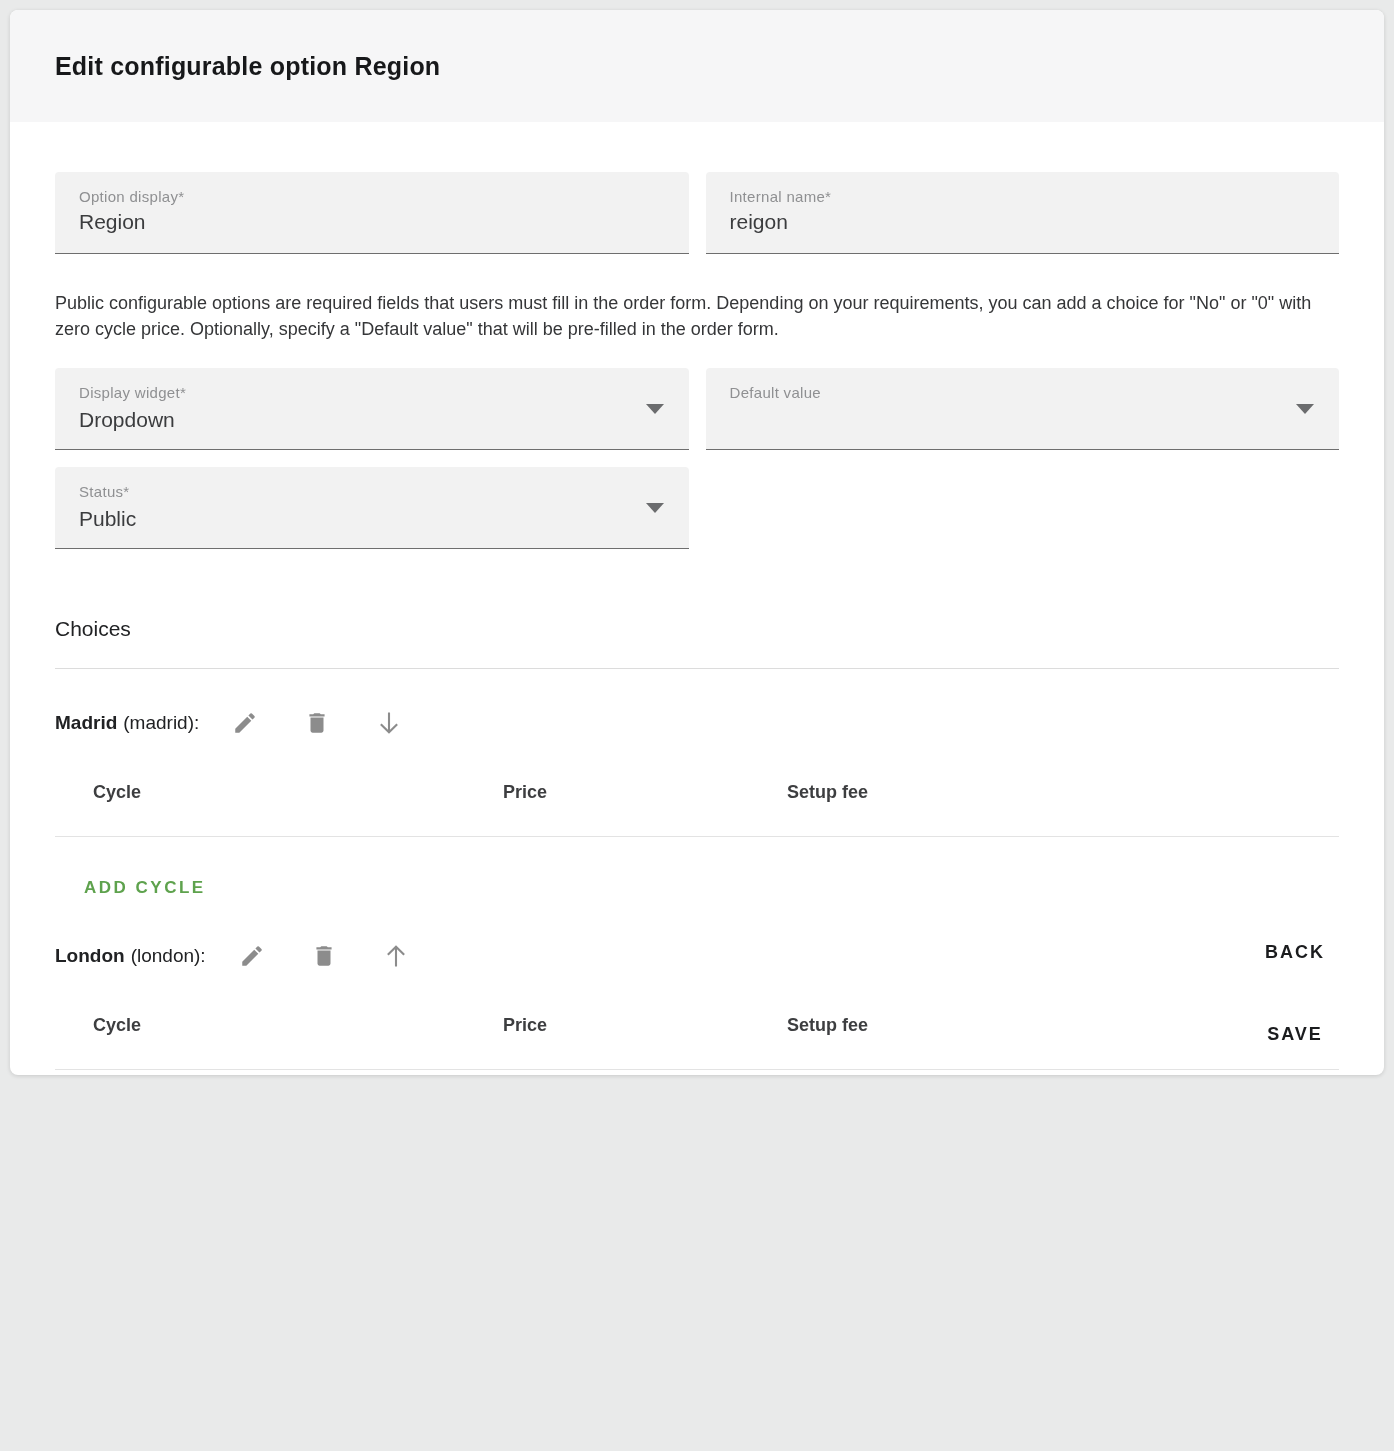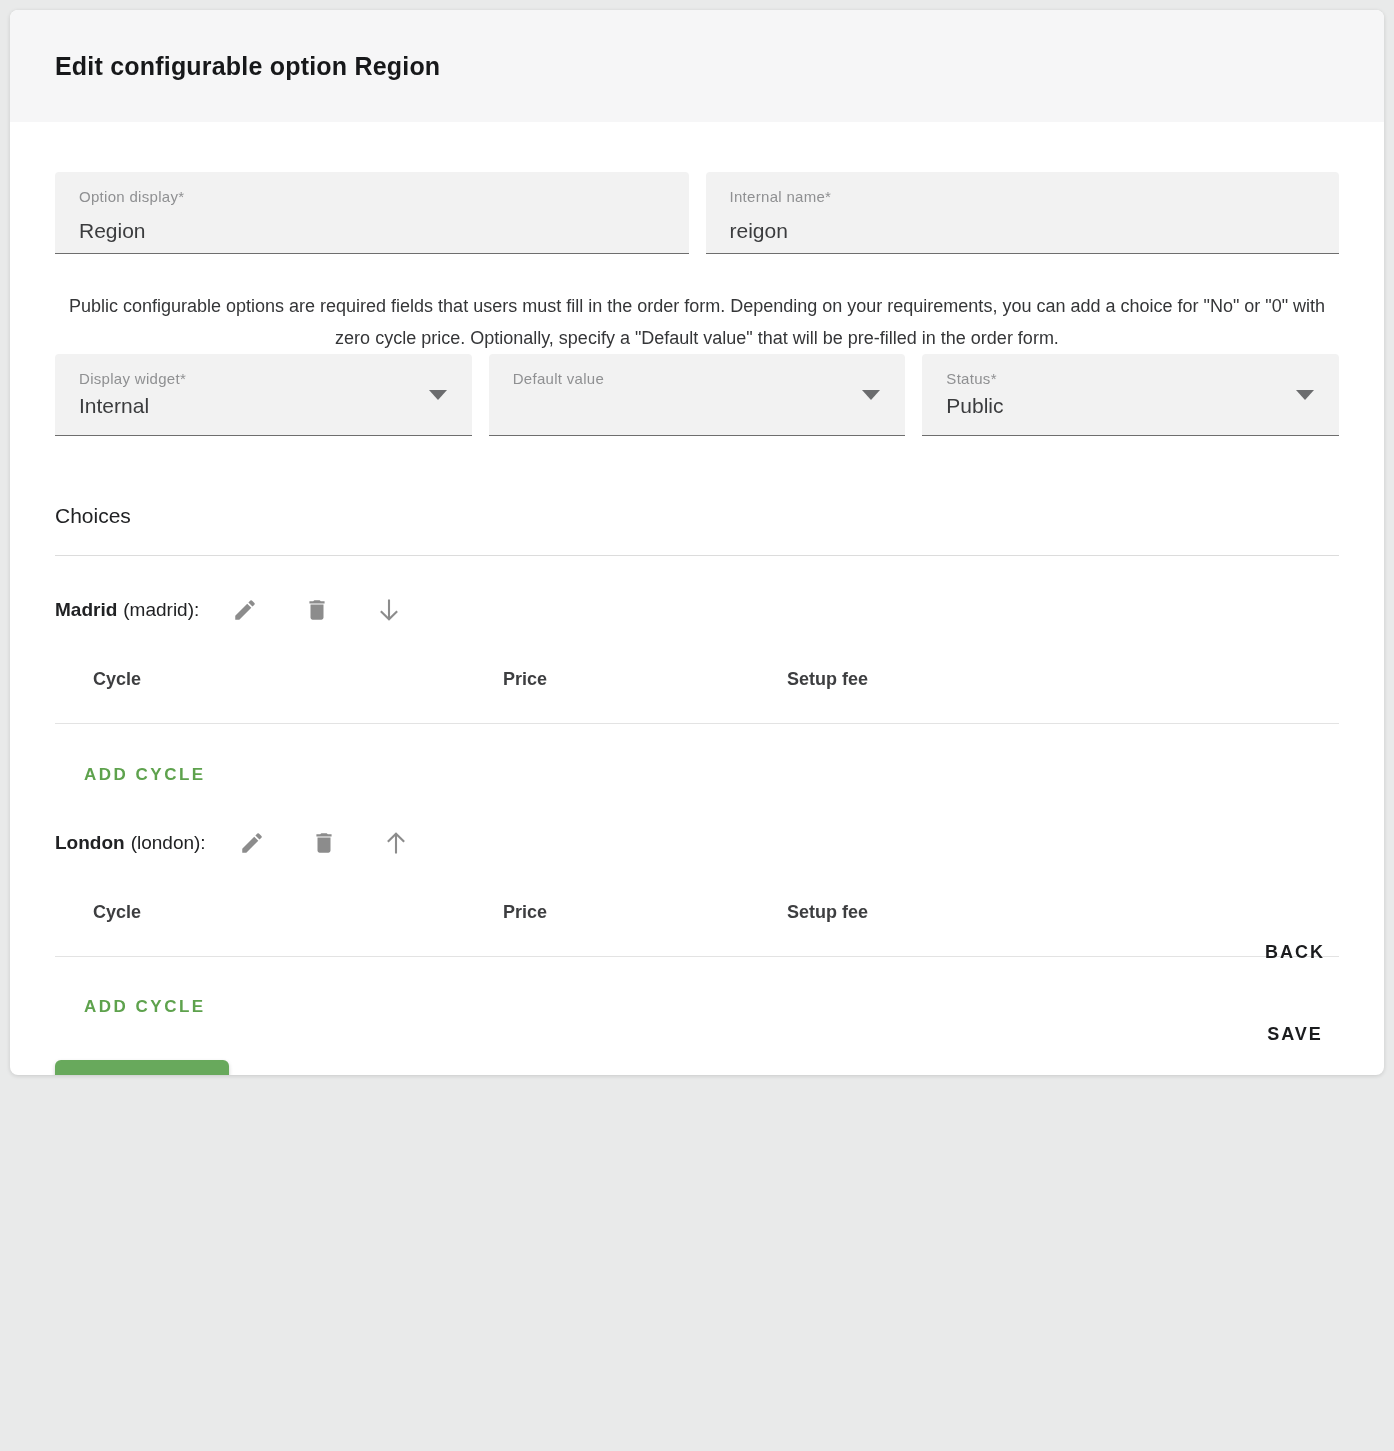--- a/index.html
+++ b/index.html
@@ -55,21 +55,21 @@
   }
   .field input {
     display: block;
     width: 100%;
     background: transparent;
     border: none;
     outline: none;
     font-family: inherit;
     font-size: 21px;
     color: #3b3c3e;
-    margin-top: 14px;
+    margin-top: 5px;
     padding: 0;
   }
   .textarea-field {
     position: relative;
     height: 117px;
     background: #f2f2f2;
     border-bottom: 1px solid #6e6e6e;
     border-radius: 4px 4px 0 0;
     margin-bottom: 44px;
   }
@@ -87,29 +87,29 @@
   .textarea-field textarea::placeholder,
   .field input::placeholder { color: #9b9c9e; opacity: 1; }
   .resize-handle {
     position: absolute;
     right: 7px; bottom: 7px;
     cursor: nwse-resize;
   }
 
   .info-text {
     font-size: 18px;
-    line-height: 32px;
+    line-height: 26px;
     color: #353638;
-    text-align: center;
+    margin-bottom: 26px;
   }
 
   
   .row-3 {
     display: grid;
-    grid-template-columns: 1fr 1fr 1fr;
+    grid-template-columns: 1fr 1fr;
     gap: 17px;
     margin-bottom: 68px;
   }
   .select-field {
     position: relative;
     background: #f2f2f2;
     border-bottom: 1px solid #6e6e6e;
     border-radius: 4px 4px 0 0;
     height: 82px;
     padding: 16px 24px 0 24px;
@@ -248,21 +248,21 @@
           <input type="text" value="reigon" style="">
         </div>
       </div>
 
 
       <p class="info-text">Public configurable options are required fields that users must fill in the order form. Depending on your requirements, you can add a choice for "No" or "0" with zero cycle price. Optionally, specify a "Default value" that will be pre-filled in the order form.</p>
 
       <div class="row-3">
         <div class="select-field">
           <span class="field-label">Display widget*</span>
-          <span class="select-value">Internal</span>
+          <span class="select-value">Dropdown</span>
           <span class="caret"></span>
         </div>
         <div class="select-field">
           <span class="field-label">Default value</span>
           <span class="select-value"></span>
           <span class="caret"></span>
         </div>
         <div class="select-field">
           <span class="field-label">Status*</span>
           <span class="select-value">Public</span>

